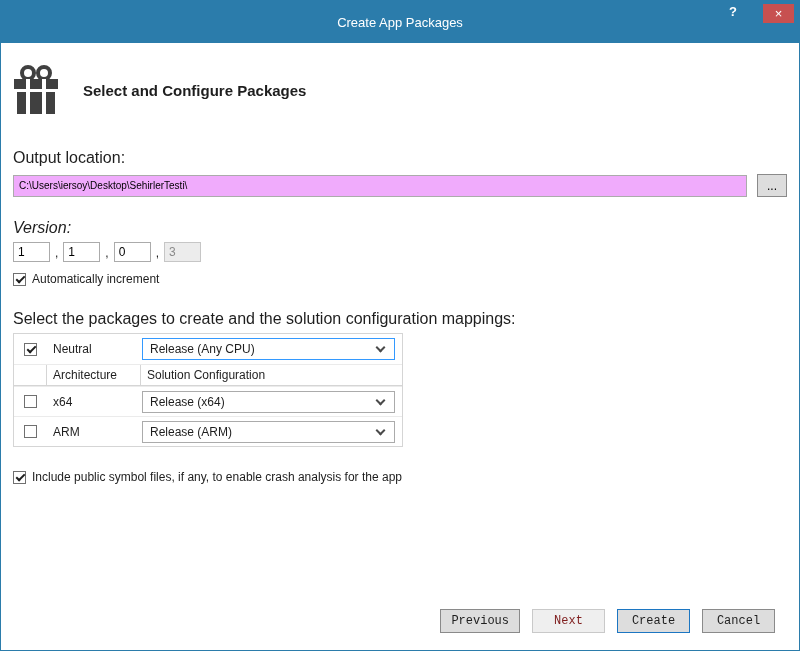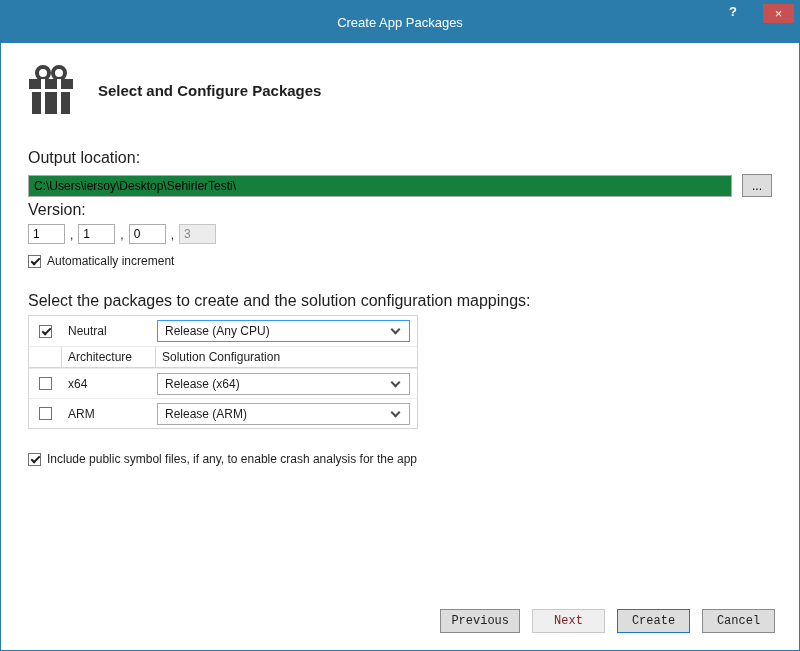--- a/index.html
+++ b/index.html
@@ -32,44 +32,44 @@
     position: absolute; right: 5px; top: 3px;
     width: 31px; height: 19px;
     background: #c75050; color: #fff;
     border: none; padding: 0;
     font-size: 13px; line-height: 18px; text-align: center;
     font-family: "Liberation Sans", sans-serif;
     cursor: default;
   }
 
   
-  .content { padding: 0 27px; }
+  .content { padding: 0 12px; }
 
   .header { display: flex; align-items: center; gap: 24px; margin-top: 20px; height: 54px; }
   .page-title { font-size: 15px; font-weight: bold; margin: 0; }
 
   .field-label { display: block; font-size: 16px; }
   .output-label { margin-top: 32px; }
 
   .output-row { margin-top: 7px; display: flex; gap: 10px; align-items: center; }
   .text-input {
     flex: 1; height: 22px;
-    border: 1px solid #ababab; background: #15803d;
-    font-size: 12px; font-family: "Liberation Sans", sans-serif;
+    border: 1px solid #ababab; background: #f0abfc;
+    font-size: 10px; font-family: "Liberation Sans", sans-serif;
     padding: 0 5px; outline: none;
   }
   .browse-button {
     width: 30px; height: 23px;
     background: #dddddd; border: 1px solid #8a8a8a;
     font-size: 12px; line-height: 10px;
     font-family: "Liberation Sans", sans-serif;
     padding: 0;
   }
 
-  .version-label { margin-top: 4px; }
+  .version-label { margin-top: 22px; font-style: italic; }
   .version-row { margin-top: 5px; display: flex; align-items: flex-end; gap: 5px; font-size: 12px; }
   .ver-input {
     width: 37px; height: 20px;
     border: 1px solid #ababab; background: #fff;
     font-size: 12px; font-family: "Liberation Sans", sans-serif;
     padding: 0 4px; outline: none;
   }
   .ver-input.disabled { background: #ececec; color: #8a8a8a; border-color: #c6c6c6; }
   .ver-comma { padding-bottom: 2px; }
 

